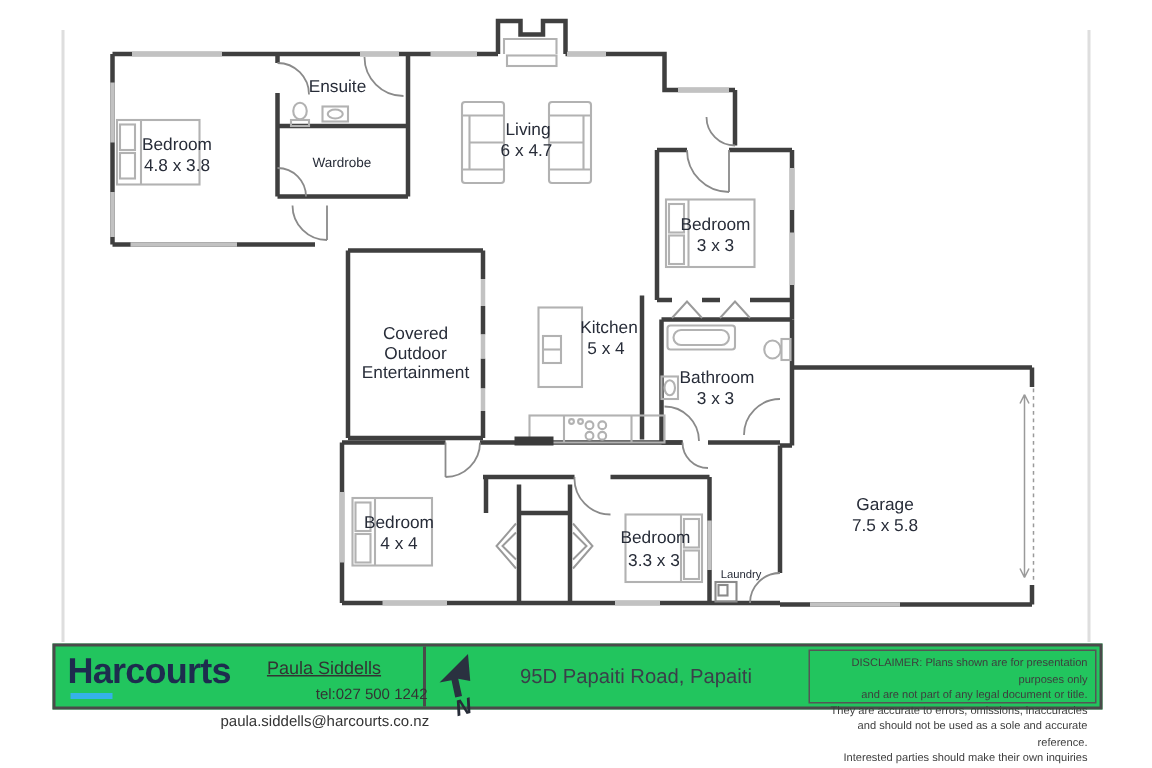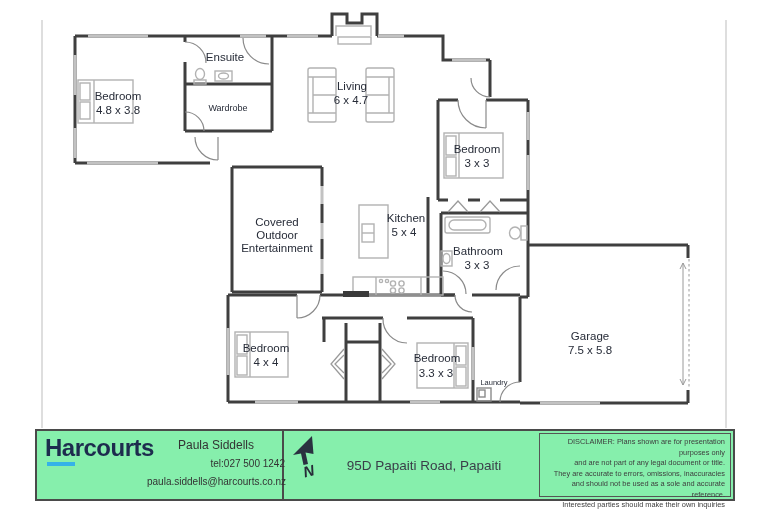--- a/index.html
+++ b/index.html
@@ -3,27 +3,27 @@
 <meta charset="utf-8">
 <style>
   html,body{margin:0;padding:0;background:#ffffff;}
   body{width:768px;height:512px;position:relative;font-family:"Liberation Sans",sans-serif;overflow:hidden;}
   .plan-wrap{position:absolute;left:0;top:0;width:768px;height:430px;}
   svg text{font-family:"Liberation Sans",sans-serif;fill:#272c38;}
   .room-label{font-size:11.5px;}
   .room-label-sm{font-size:9px;}
   .room-label-xs{font-size:7.5px;}
 
-  .footer{position:absolute;left:35px;top:429px;width:700px;height:72px;border:2px solid #4a4a4a;
-          box-sizing:border-box;display:flex;background:#86efac;}
+  .footer{position:absolute;left:35px;top:429px;width:700px;height:44px;border:2px solid #4a4a4a;
+          box-sizing:border-box;display:flex;background:#22c55e;}
   .f-left{width:247px;border-right:2px solid #4a4a4a;position:relative;box-sizing:border-box;}
   .logo{position:absolute;left:8px;top:3px;font-size:24px;font-weight:700;color:#1d2c4e;letter-spacing:-0.5px;}
   .logo-underline{position:absolute;left:10px;top:31px;width:28px;height:4px;background:#35b2e8;}
   .agent{position:absolute;left:110px;top:7px;width:138px;text-align:center;color:#333;}
-  .agent-name{font-size:12px;}
+  .agent-name{font-size:12px;text-decoration:underline;}
   .agent-phone{font-size:10px;margin-top:6px;text-align:right;}
   .agent-email{font-size:10px;margin-top:7px;}
   .f-mid{flex:1;position:relative;}
   .compass{position:absolute;left:7px;top:4px;width:30px;height:44px;}
   .address{position:absolute;left:0;right:0;top:50%;transform:translateY(-50%);
            text-align:center;padding-left:27px;font-size:13.5px;color:#3a3f49;}
   .disclaimer{width:192px;margin:2px;border:1px solid #555;box-sizing:border-box;
               padding:3px 5px;font-size:7.4px;line-height:1.42;color:#3d3d3d;text-align:right;}
   .frame-line{position:absolute;top:20px;width:2px;height:408px;background:#dedede;}
 </style>

